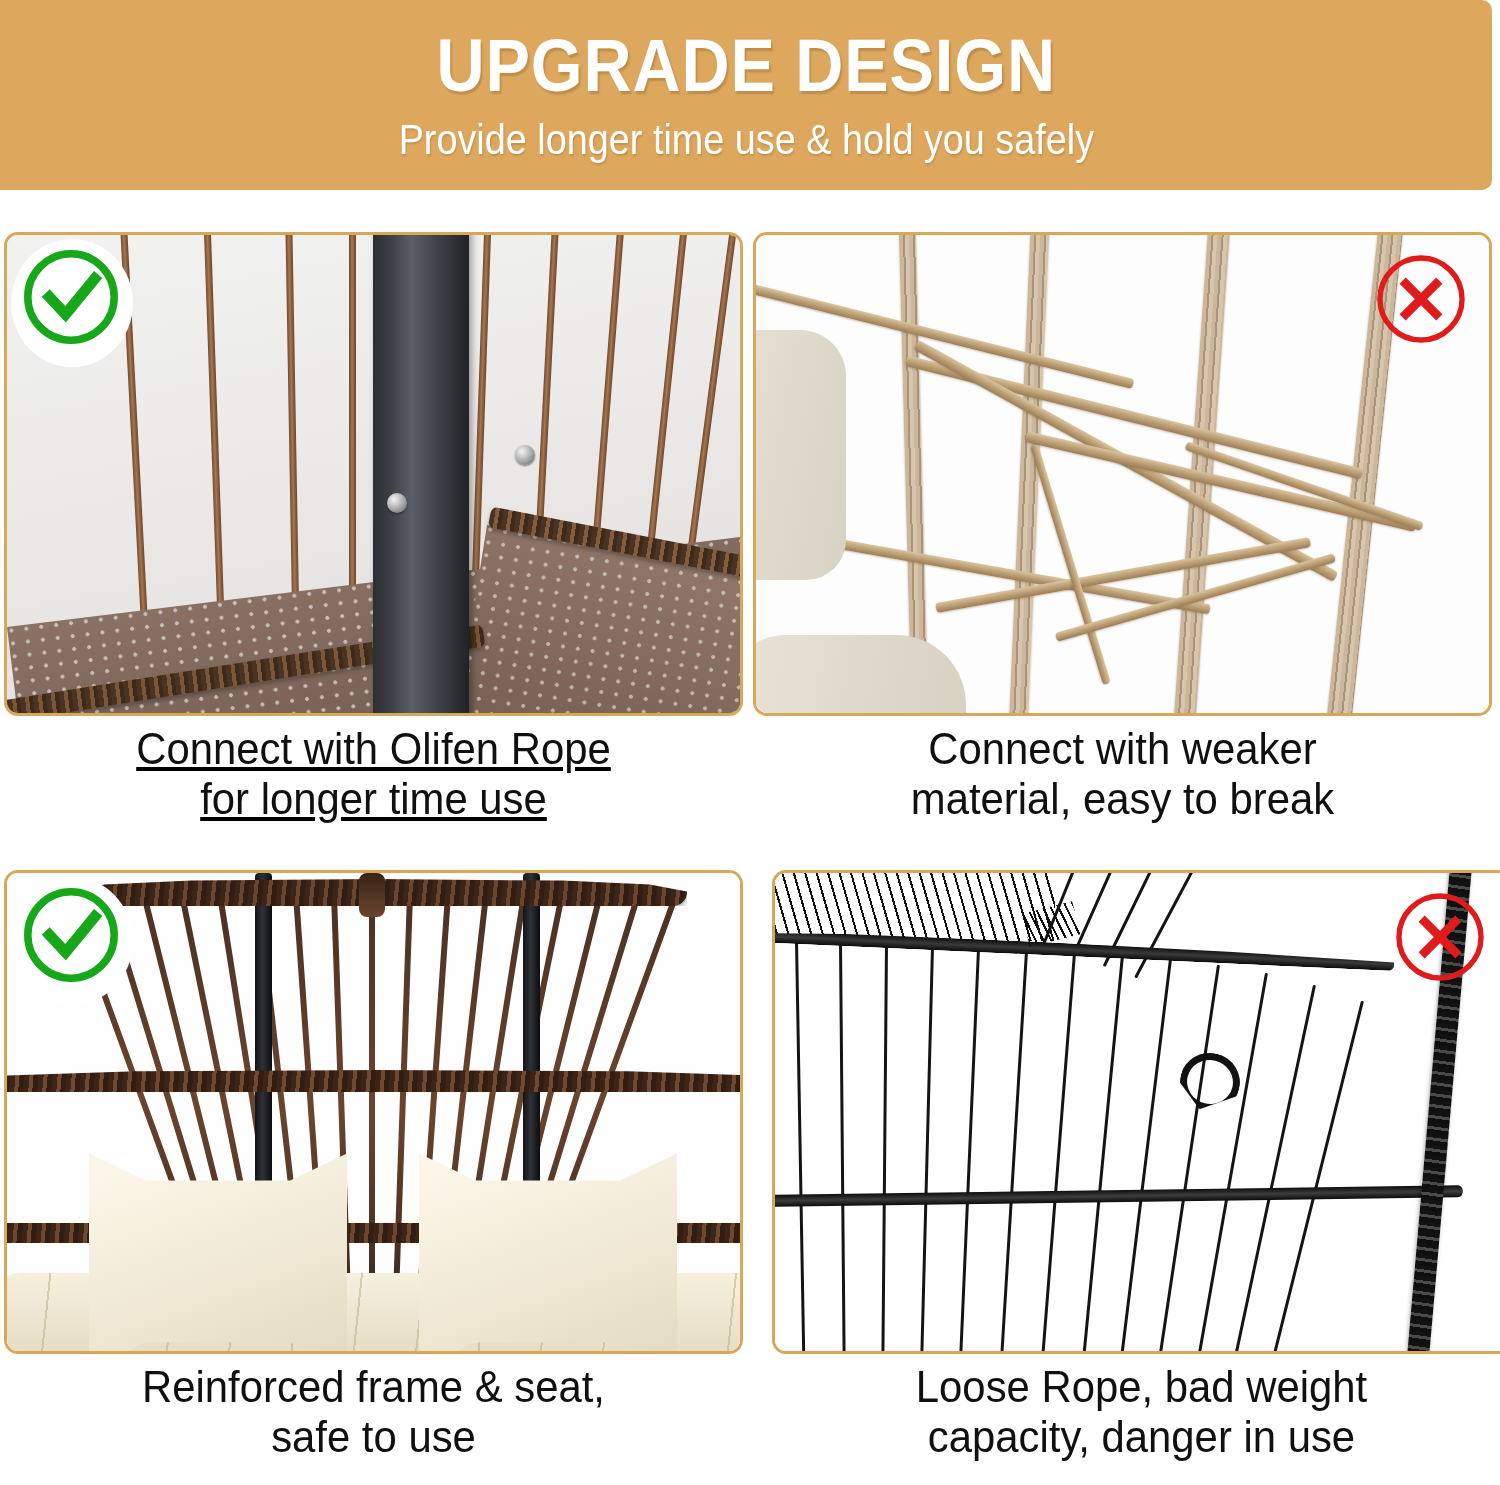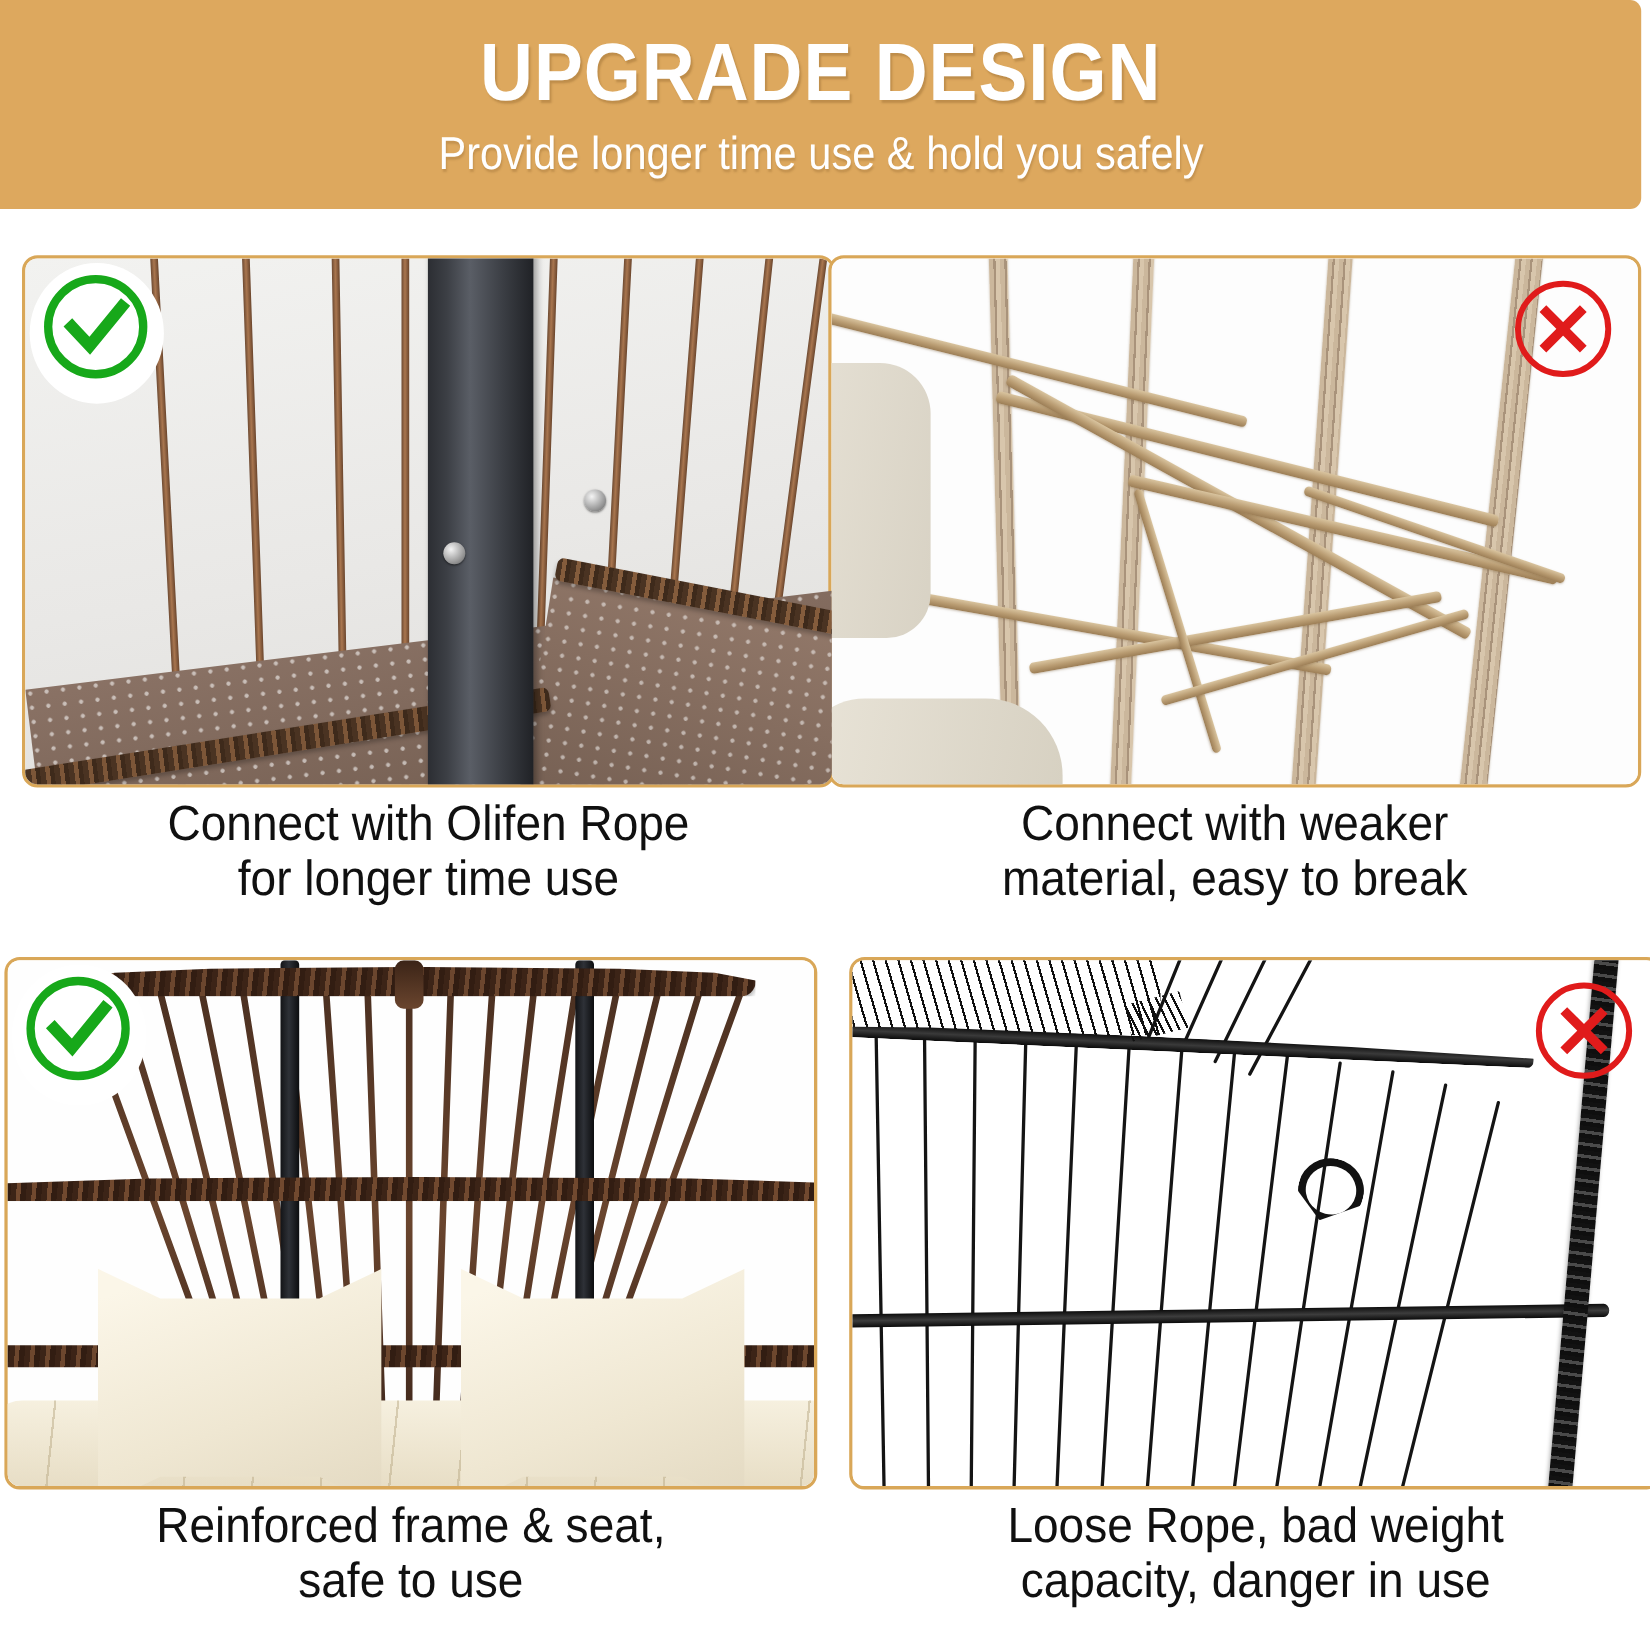--- a/index.html
+++ b/index.html
@@ -21,21 +21,21 @@
     white-space:nowrap;margin:0 0 2px 0;
   }
   .banner-sub{
     color:#ffffff;font-size:42px;font-weight:400;line-height:1;
     transform:scaleX(.90);transform-origin:center;white-space:nowrap;
     text-shadow:1px 2px 2px rgba(120,80,30,.25);margin-top:14px;
   }
   
   .grid{position:absolute;left:0;top:190px;width:1500px;height:1295px;}
   .cell{position:absolute;width:745px;}
-  .cell.c-tl{left:20px;  top:42px;}
+  .cell.c-tl{left:4px;  top:42px;text-decoration:underline;}
   .cell.c-tr{left:753px; top:42px;}
   .cell.c-bl{left:4px;  top:680px;}
   .cell.c-br{left:772px; top:680px;}
 
   .photo{
     position:relative;width:739px;height:484px;overflow:hidden;
     border:3px solid #d9a758;border-radius:14px;background:#ffffff;
     box-sizing:border-box;
   }
   .photo .scene{position:absolute;inset:0;overflow:hidden;}

